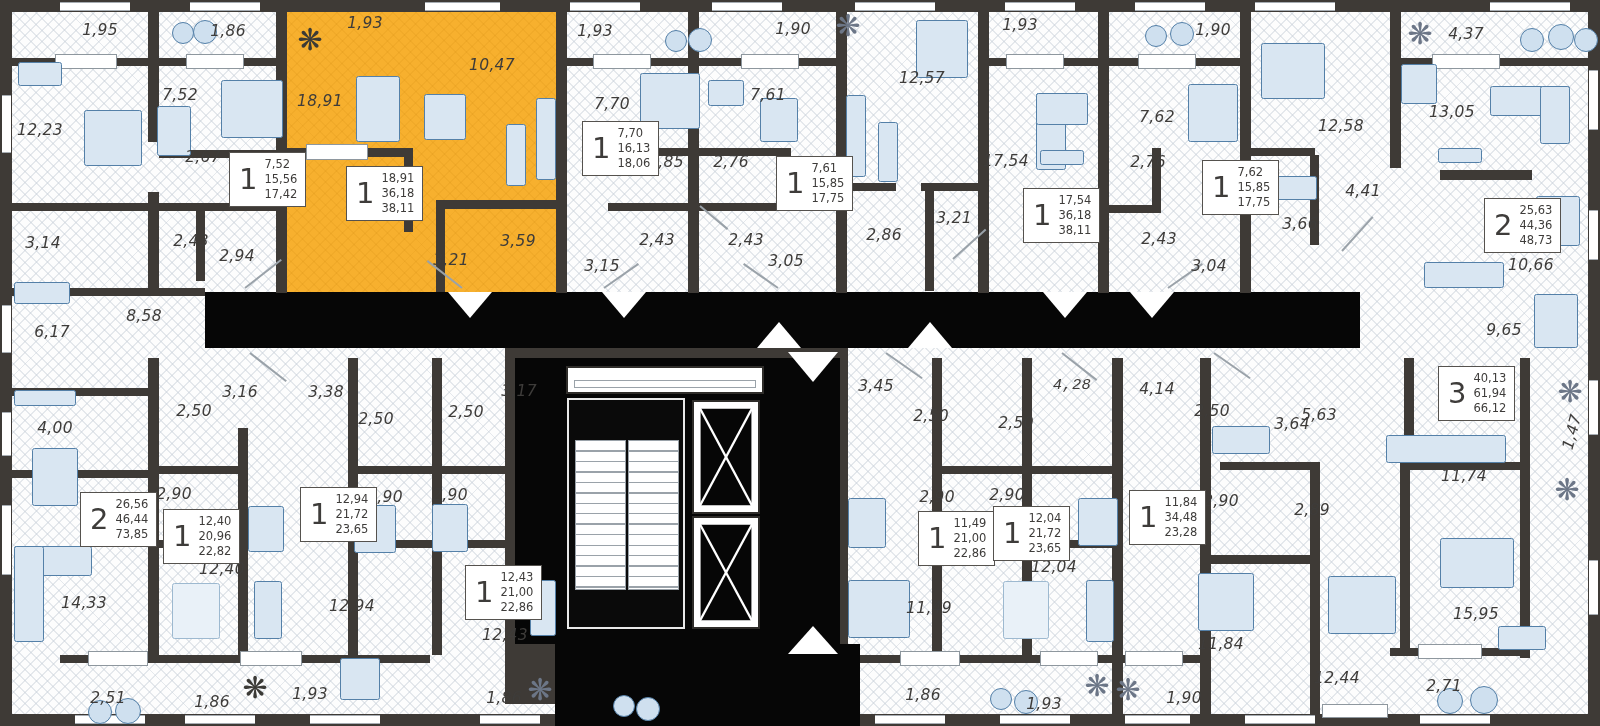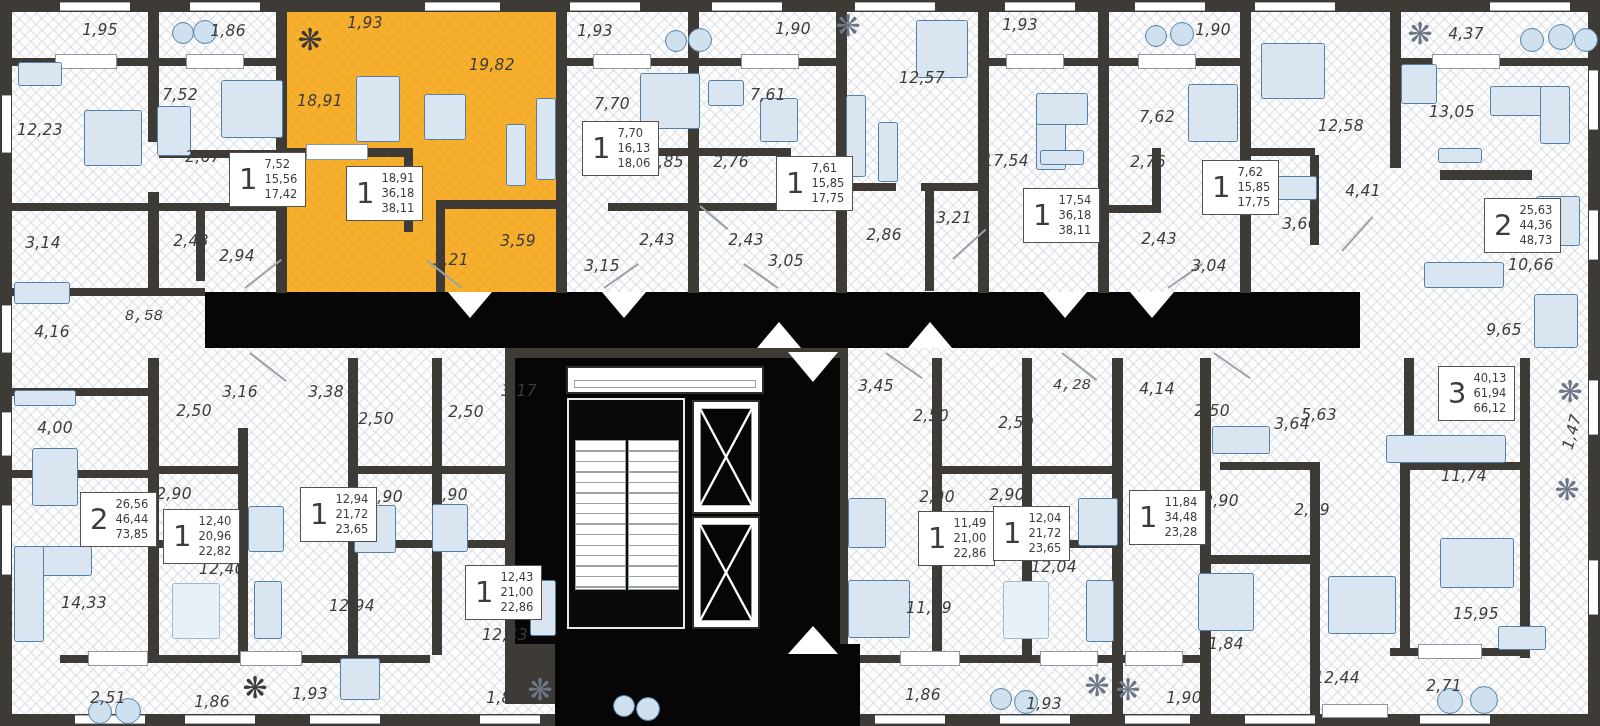--- a/index.html
+++ b/index.html
@@ -289,21 +289,21 @@
       <div class="door" style="left: 250px; top: 352px; width: 46px; transform: rotate(38deg);"></div>
       <div class="door" style="left: 886px; top: 352px; width: 44px; transform: rotate(35deg);"></div>
       <div class="door" style="left: 1062px; top: 352px; width: 44px; transform: rotate(38deg);"></div>
       <div class="door" style="left: 1214px; top: 352px; width: 44px; transform: rotate(35deg);"></div>
       <div class="door" style="left: 700px; top: 205px; width: 36px; transform: rotate(40deg);"></div>
     </div>
   <div id="labels-layer">
       <div class="lbl" style="left: 100px; top: 30px;">1,95</div>
       <div class="lbl" style="left: 228px; top: 31px;">1,86</div>
       <div class="lbl" style="left: 365px; top: 23px;">1,93</div>
-      <div class="lbl" style="left: 492px; top: 65px;">19,82</div>
+      <div class="lbl" style="left: 492px; top: 65px;">10,47</div>
       <div class="lbl" style="left: 595px; top: 31px;">1,93</div>
       <div class="lbl" style="left: 793px; top: 29px;">1,90</div>
       <div class="lbl" style="left: 1020px; top: 25px;">1,93</div>
       <div class="lbl" style="left: 1213px; top: 30px;">1,90</div>
       <div class="lbl" style="left: 1466px; top: 34px;">4,37</div>
       <div class="lbl" style="left: 40px; top: 130px;">12,23</div>
       <div class="lbl" style="left: 180px; top: 95px;">7,52</div>
       <div class="lbl" style="left: 320px; top: 101px;">18,91</div>
       <div class="lbl" style="left: 203px; top: 157px;">2,67</div>
       <div class="lbl" style="left: 612px; top: 104px;">7,70</div>
@@ -325,22 +325,22 @@
       <div class="lbl" style="left: 518px; top: 241px;">3,59</div>
       <div class="lbl" style="left: 657px; top: 240px;">2,43</div>
       <div class="lbl" style="left: 746px; top: 240px;">2,43</div>
       <div class="lbl" style="left: 602px; top: 266px;">3,15</div>
       <div class="lbl" style="left: 786px; top: 261px;">3,05</div>
       <div class="lbl" style="left: 884px; top: 235px;">2,86</div>
       <div class="lbl" style="left: 954px; top: 218px;">3,21</div>
       <div class="lbl" style="left: 1159px; top: 239px;">2,43</div>
       <div class="lbl" style="left: 1209px; top: 266px;">3,04</div>
       <div class="lbl" style="left: 1531px; top: 265px;">10,66</div>
-      <div class="lbl" style="left: 144px; top: 316px; font-family: Liberation Mono, monospace;">8,58</div>
-      <div class="lbl" style="left: 52px; top: 332px;">4,16</div>
+      <div class="lbl" style="left: 144px; top: 316px;">8,58</div>
+      <div class="lbl" style="left: 52px; top: 332px;">6,17</div>
       <div class="lbl" style="left: 55px; top: 428px;">4,00</div>
       <div class="lbl" style="left: 240px; top: 392px;">3,16</div>
       <div class="lbl" style="left: 326px; top: 392px;">3,38</div>
       <div class="lbl" style="left: 519px; top: 391px;">3,17</div>
       <div class="lbl" style="left: 194px; top: 411px;">2,50</div>
       <div class="lbl" style="left: 376px; top: 419px;">2,50</div>
       <div class="lbl" style="left: 466px; top: 412px;">2,50</div>
       <div class="lbl" style="left: 174px; top: 494px;">2,90</div>
       <div class="lbl" style="left: 385px; top: 497px;">2,90</div>
       <div class="lbl" style="left: 450px; top: 495px;">2,90</div>

